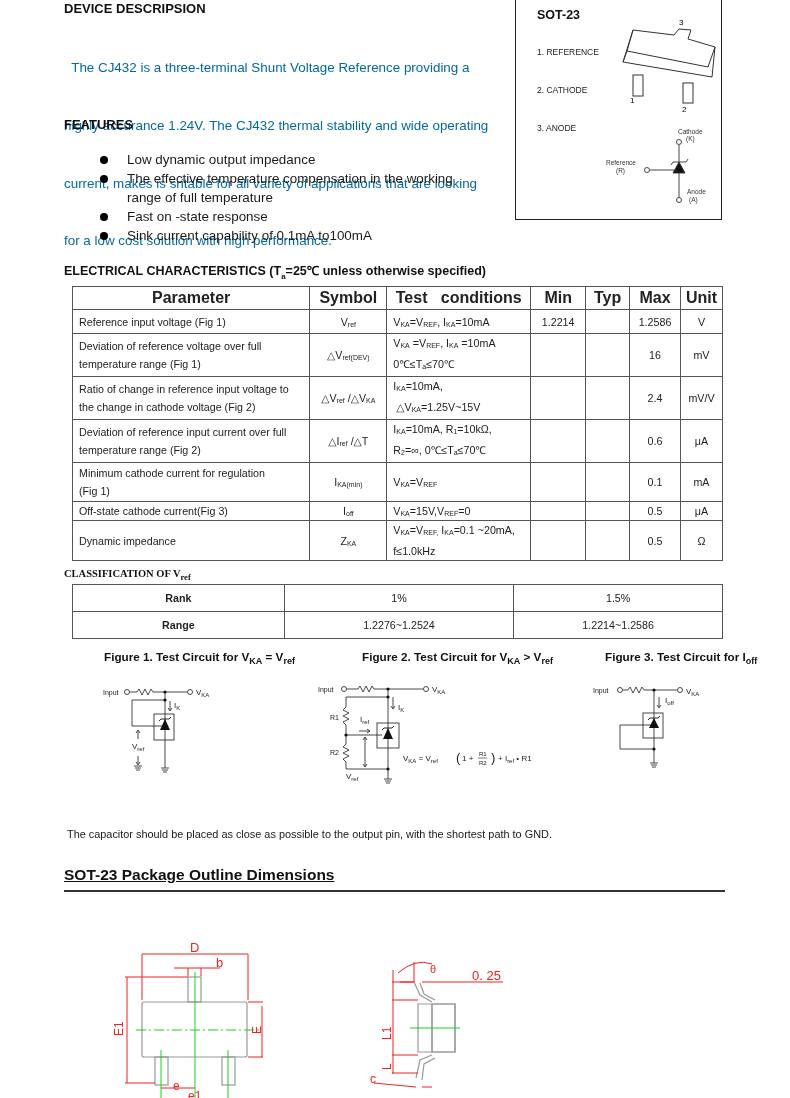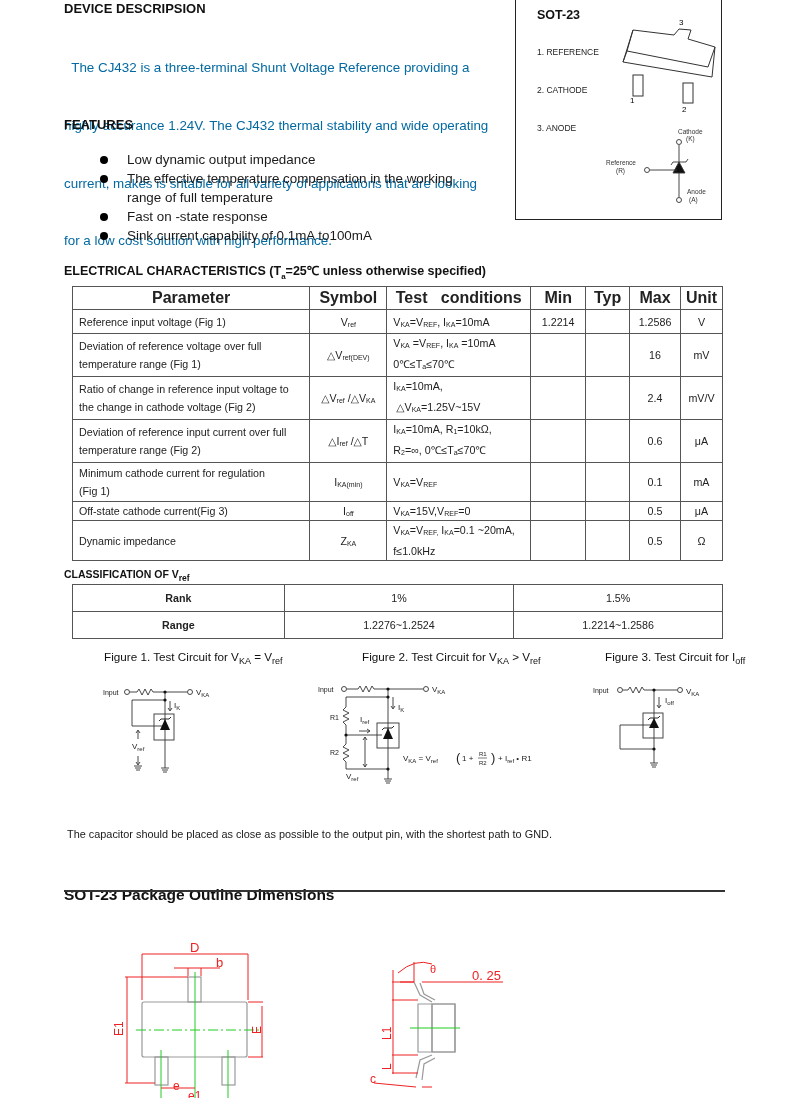--- a/index.html
+++ b/index.html
@@ -24,21 +24,21 @@
   .etable td, .etable th { border:1px solid #555; font-size:10.7px; color:#222; padding:0 0 0 6px; }
   .etable th { font-weight:bold; text-align:center; padding:0; height:22px; font-size:16px;margin-left:24px; }
   .etable td.c { text-align:center; padding:0; }
   .etable td .ln { display:block; line-height:18px; }
   .etable sub { font-size:7px; vertical-align:-1px; }
 
   .ctable { position:absolute; left:72px; top:584px; width:651px; }
   .ctable td { border:1px solid #555; text-align:center; font-size:10.7px; height:24px; color:#222; }
   .ctable td.b { font-weight:bold; }
 
-  .fig-cap { font-weight:normal; font-size:11.7px; color:#111;padding-left:40px; }
+  .fig-cap { font-weight:bold; font-size:11.7px; color:#111;padding-left:40px; }
   .fig-cap sub { font-size:9px; vertical-align:-3px; }
   .note { font-size:10.9px; line-height:15px; color:#1a1a1a; }
   .pkg-title { font-weight:bold; font-size:15.5px; color:#111; }
   .rule { left:64px; top:890px; width:661px; height:2px; background:#333; }
 
   svg text { font-family:"Liberation Sans", sans-serif; }
 </style>
 </head>
 <body>
 
@@ -210,21 +210,21 @@
           <span class="ln">f≤1.0kHz</span>
         </td>
     <td class="c"></td>
     <td class="c"></td>
     <td class="c">0.5</td>
     <td class="c">Ω</td>
   </tr>
 </tbody>
   </table>
 
-<div class="abs h-bold" style="left:64px;top:568px;font-size:10.5px;">
+<div class="abs h-bold" style="left:64px;top:568px;font-size:10.5px;font-family:Liberation Serif, serif;">
   <span>CLASSIFICATION OF V</span><sub style="font-size:8.5px;">ref</sub>
 </div>
 <table class="ctable">
   <colgroup>
       <col style="width:212px">
       <col style="width:230px">
       <col style="width:209px">
     </colgroup>
   <tbody>
       <tr>
@@ -350,21 +350,21 @@
     <circle cx="74" cy="74" r="1.6" fill="#111"></circle>
   <text x="13" y="18" font-size="7" fill="#222">Input</text>
   <text x="106" y="19" font-size="8" fill="#222"><tspan>V</tspan><tspan font-size="6" dy="2">KA</tspan></text>
   <text x="85" y="28" font-size="8" fill="#222"><tspan>I</tspan><tspan font-size="6" dy="2">off</tspan></text>
 </svg>
 
 <div class="abs note" style="left:67px;top:827px;">
   <div>The capacitor should be placed as close as possible to the output pin, with the shortest path to GND.</div>
 </div>
 
-<div class="abs pkg-title" style="left:64px;top:886px;">SOT-23 Package Outline Dimensions</div>
+<div class="abs pkg-title" style="left:64px;top:866px;text-decoration:underline;">SOT-23 Package Outline Dimensions</div>
 <div class="abs rule"></div>
 
 <svg class="abs" style="left:100px;top:930px;" width="190" height="168">
   <g fill="none" stroke="#999" stroke-width="1.2">
     <rect x="42" y="72" width="105" height="55" rx="2"></rect>
     <rect x="88" y="47" width="13" height="25"></rect>
     <rect x="55" y="127" width="13" height="28"></rect>
     <rect x="122" y="127" width="13" height="28"></rect>
   </g>
   <g stroke="#22cc22" stroke-width="1">

